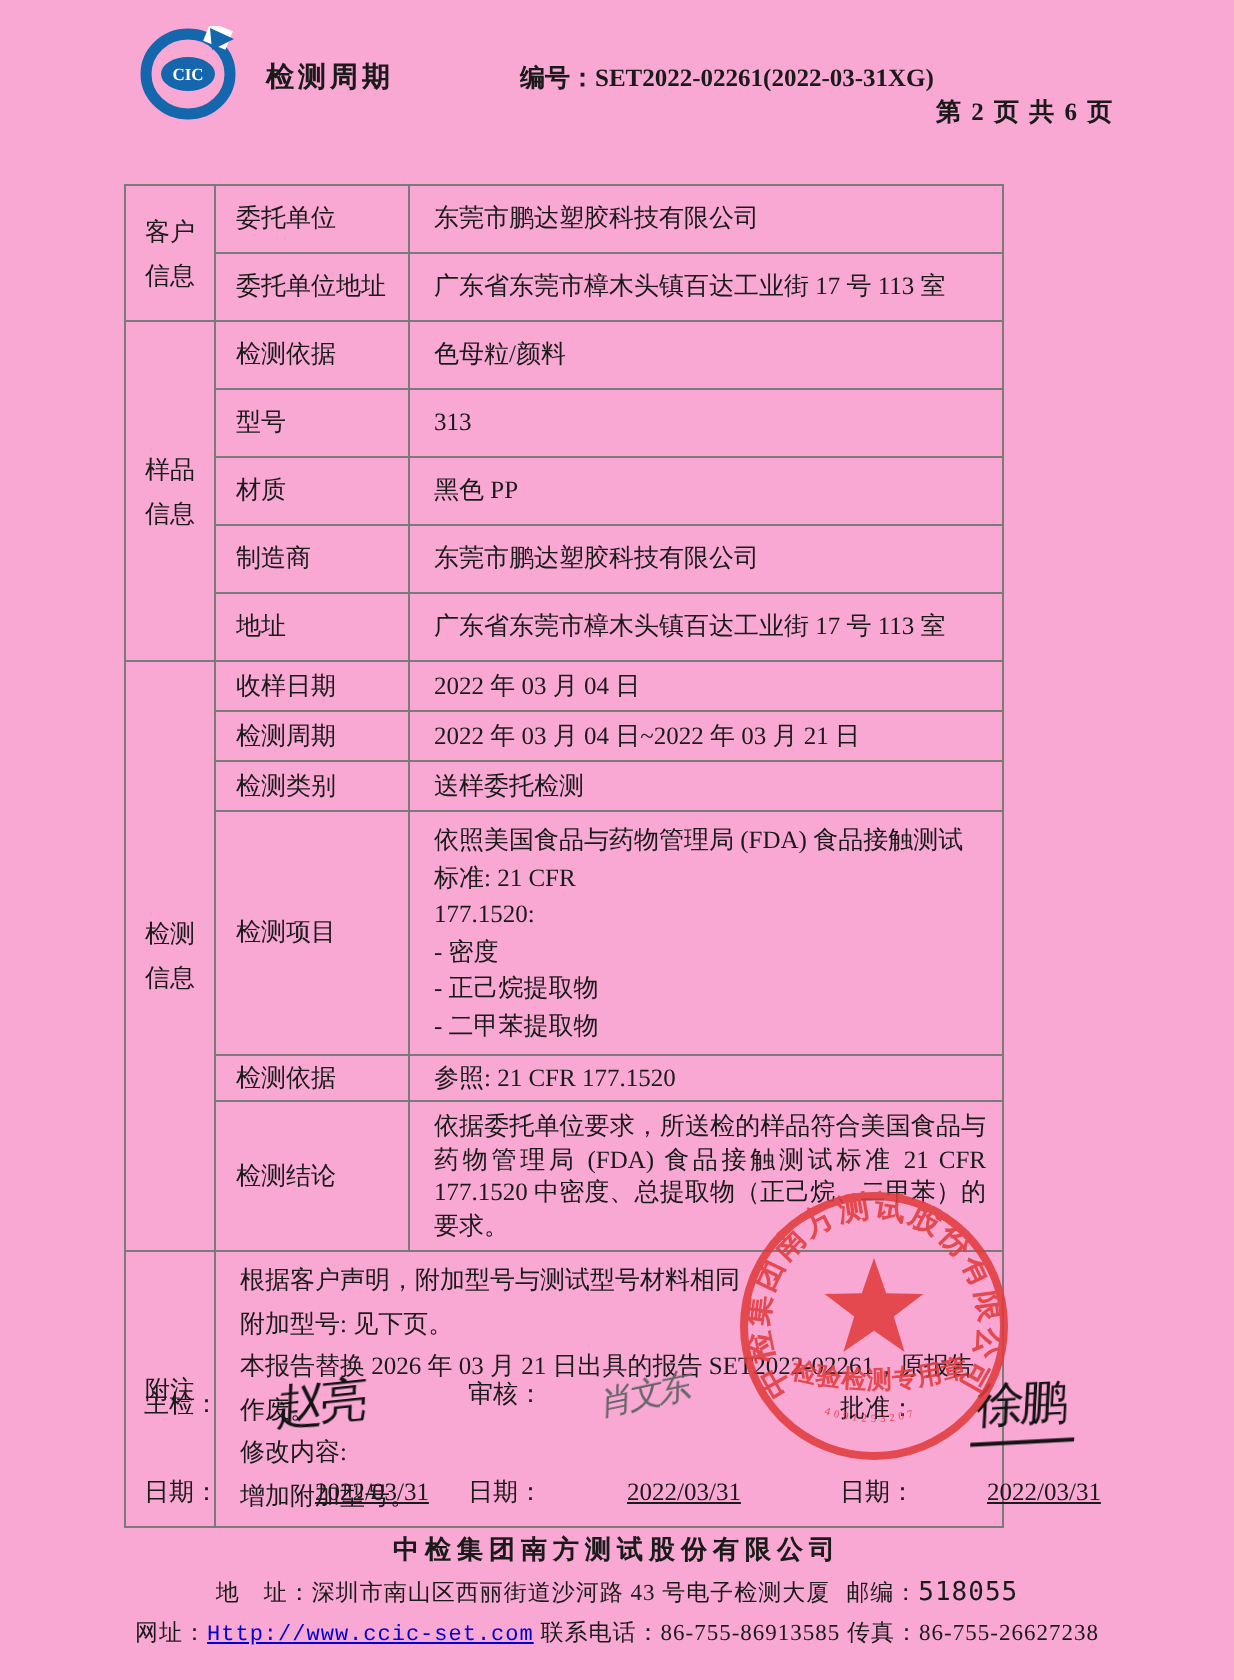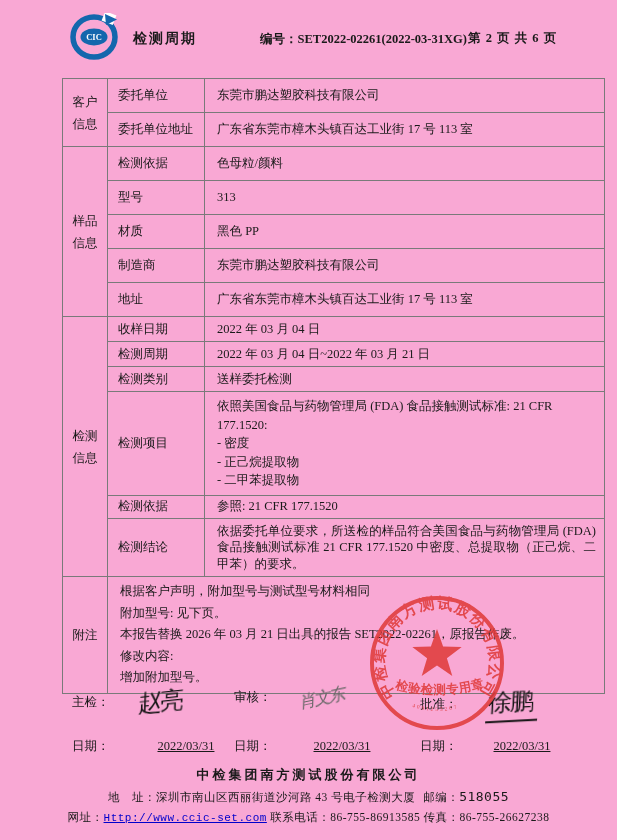--- a/index.html
+++ b/index.html
@@ -5,24 +5,24 @@
   html,body{margin:0;padding:0;background:#ffffff;}
   .page{
     position:relative;width:617px;height:840px;background:#f9a8d4;overflow:hidden;
     font-family:"Liberation Serif","DejaVu Serif",serif;color:#1a1a1a;
   }
   
   .header{position:absolute;left:0;top:0;width:617px;height:66px;}
   .logo{position:absolute;left:64px;top:13px;width:60px;height:48px;}
   .doc-title{position:absolute;left:133px;top:30px;font-size:14px;font-weight:bold;letter-spacing:2px;}
   .report-no{position:absolute;left:237px;top:31px;font-size:12.5px;font-weight:bold;padding-left:23px;}
-  .page-info{position:absolute;left:468px;top:30px;font-size:12.5px;font-weight:bold;letter-spacing:1px;}
+  .page-info{position:absolute;left:468px;top:48px;font-size:12.5px;font-weight:bold;letter-spacing:1px;}
   
   table.report{
-    position:absolute;left:62px;top:78px;width:543px;
+    position:absolute;left:62px;top:92px;width:440px;
     border-collapse:collapse;table-layout:fixed;
     font-size:12.5px;
   }
   table.report td{
     border:1px solid #7a7a7a;vertical-align:middle;
     overflow:hidden;
   }
   td.g{width:45px;text-align:center;white-space:pre-line;line-height:22px;padding:0;}
   td.l{width:97px;padding:0 0 0 10px;}
   td.v{padding:0 8px 0 12px;}

